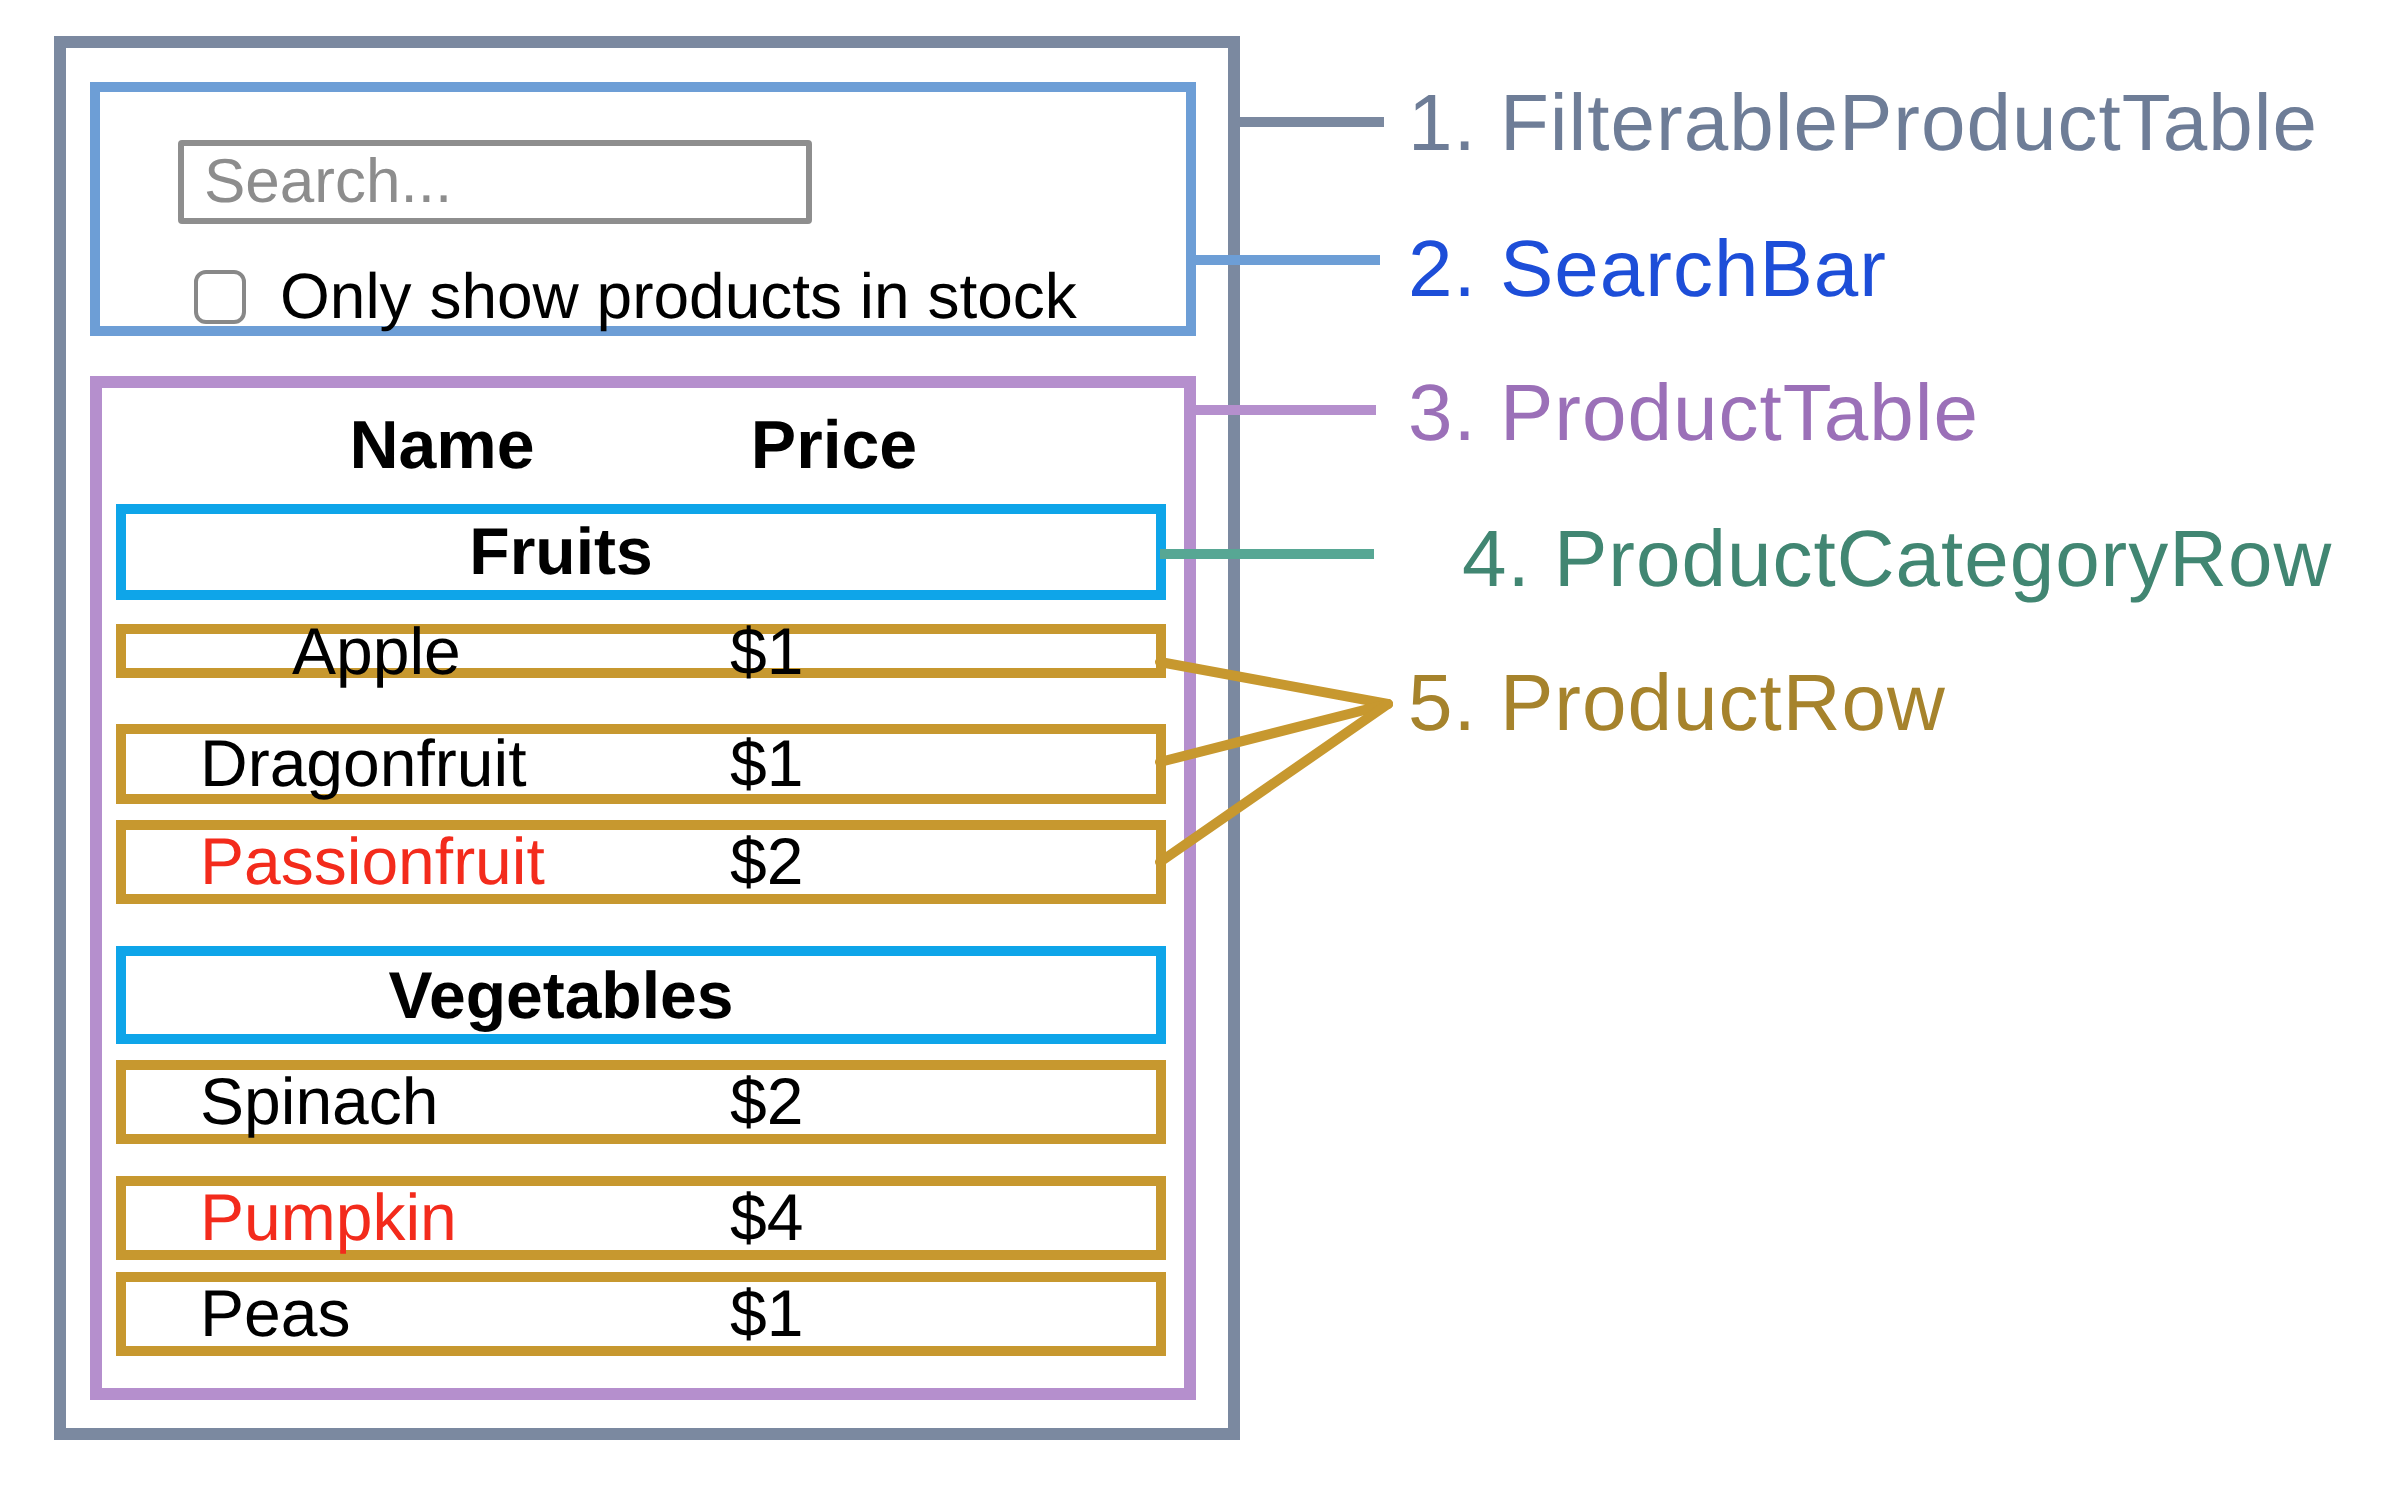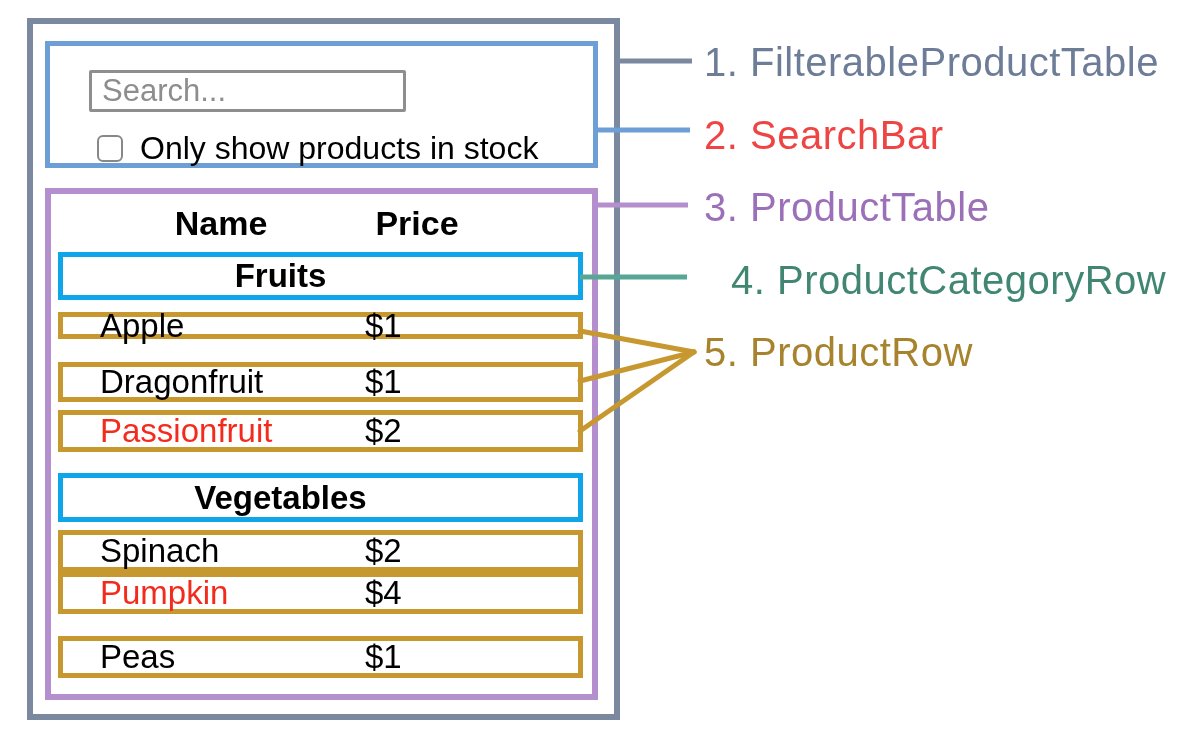--- a/index.html
+++ b/index.html
@@ -34,38 +34,38 @@
   .trow{
     position:absolute;left:7px;width:525px;box-sizing:border-box;background:#fff;
     display:flex;align-items:center;font-size:33px;color:#000;
   }
   .cat-row{border:5px solid #0ea5e9;height:48px;font-weight:bold;justify-content:center;padding-right:80px;}
   .prod-row{border:5px solid #c7982f;height:42px;}
   .prod-name{margin-left:37px;}
   .prod-price{position:absolute;left:302px;}
   .out-of-stock .prod-name{color:#f32b1c;}
   .cat-1{top:58px;}
-  .row-1-0{top:118px;height:27px;}
+  .row-1-0{top:118px;height:27px;padding-left:46px;}
   .row-1-1{top:168px;height:40px;}
   .row-1-2{top:216px;}
   .cat-2{top:279px;height:49px;}
   .row-2-0{top:336px;}
-  .row-2-1{top:378px;}
+  .row-2-1{top:394px;}
   .row-2-2{top:442px;}
 
   
   .connectors{position:absolute;left:0;top:0;width:1200px;height:744px;z-index:5;pointer-events:none;}
 
   
   .legend-label{
     position:absolute;left:704px;height:52px;line-height:52px;white-space:nowrap;
     font-size:40px;font-weight:400;letter-spacing:0.5px;z-index:6;
   }
   .legend-1{top:36px;color:#6e7d97;}
-  .legend-2{top:109px;color:#ef4444;}
+  .legend-2{top:109px;color:#1d4ed8;}
   .legend-3{top:181px;color:#9b70b8;}
   .legend-4{top:254px;color:#418672;margin-left:27px;}
   .legend-5{top:326px;color:#a6832c;}
 </style>
 </head>
 <body>
 
 <div class="canvas">
 
   <div class="box outer-box">

